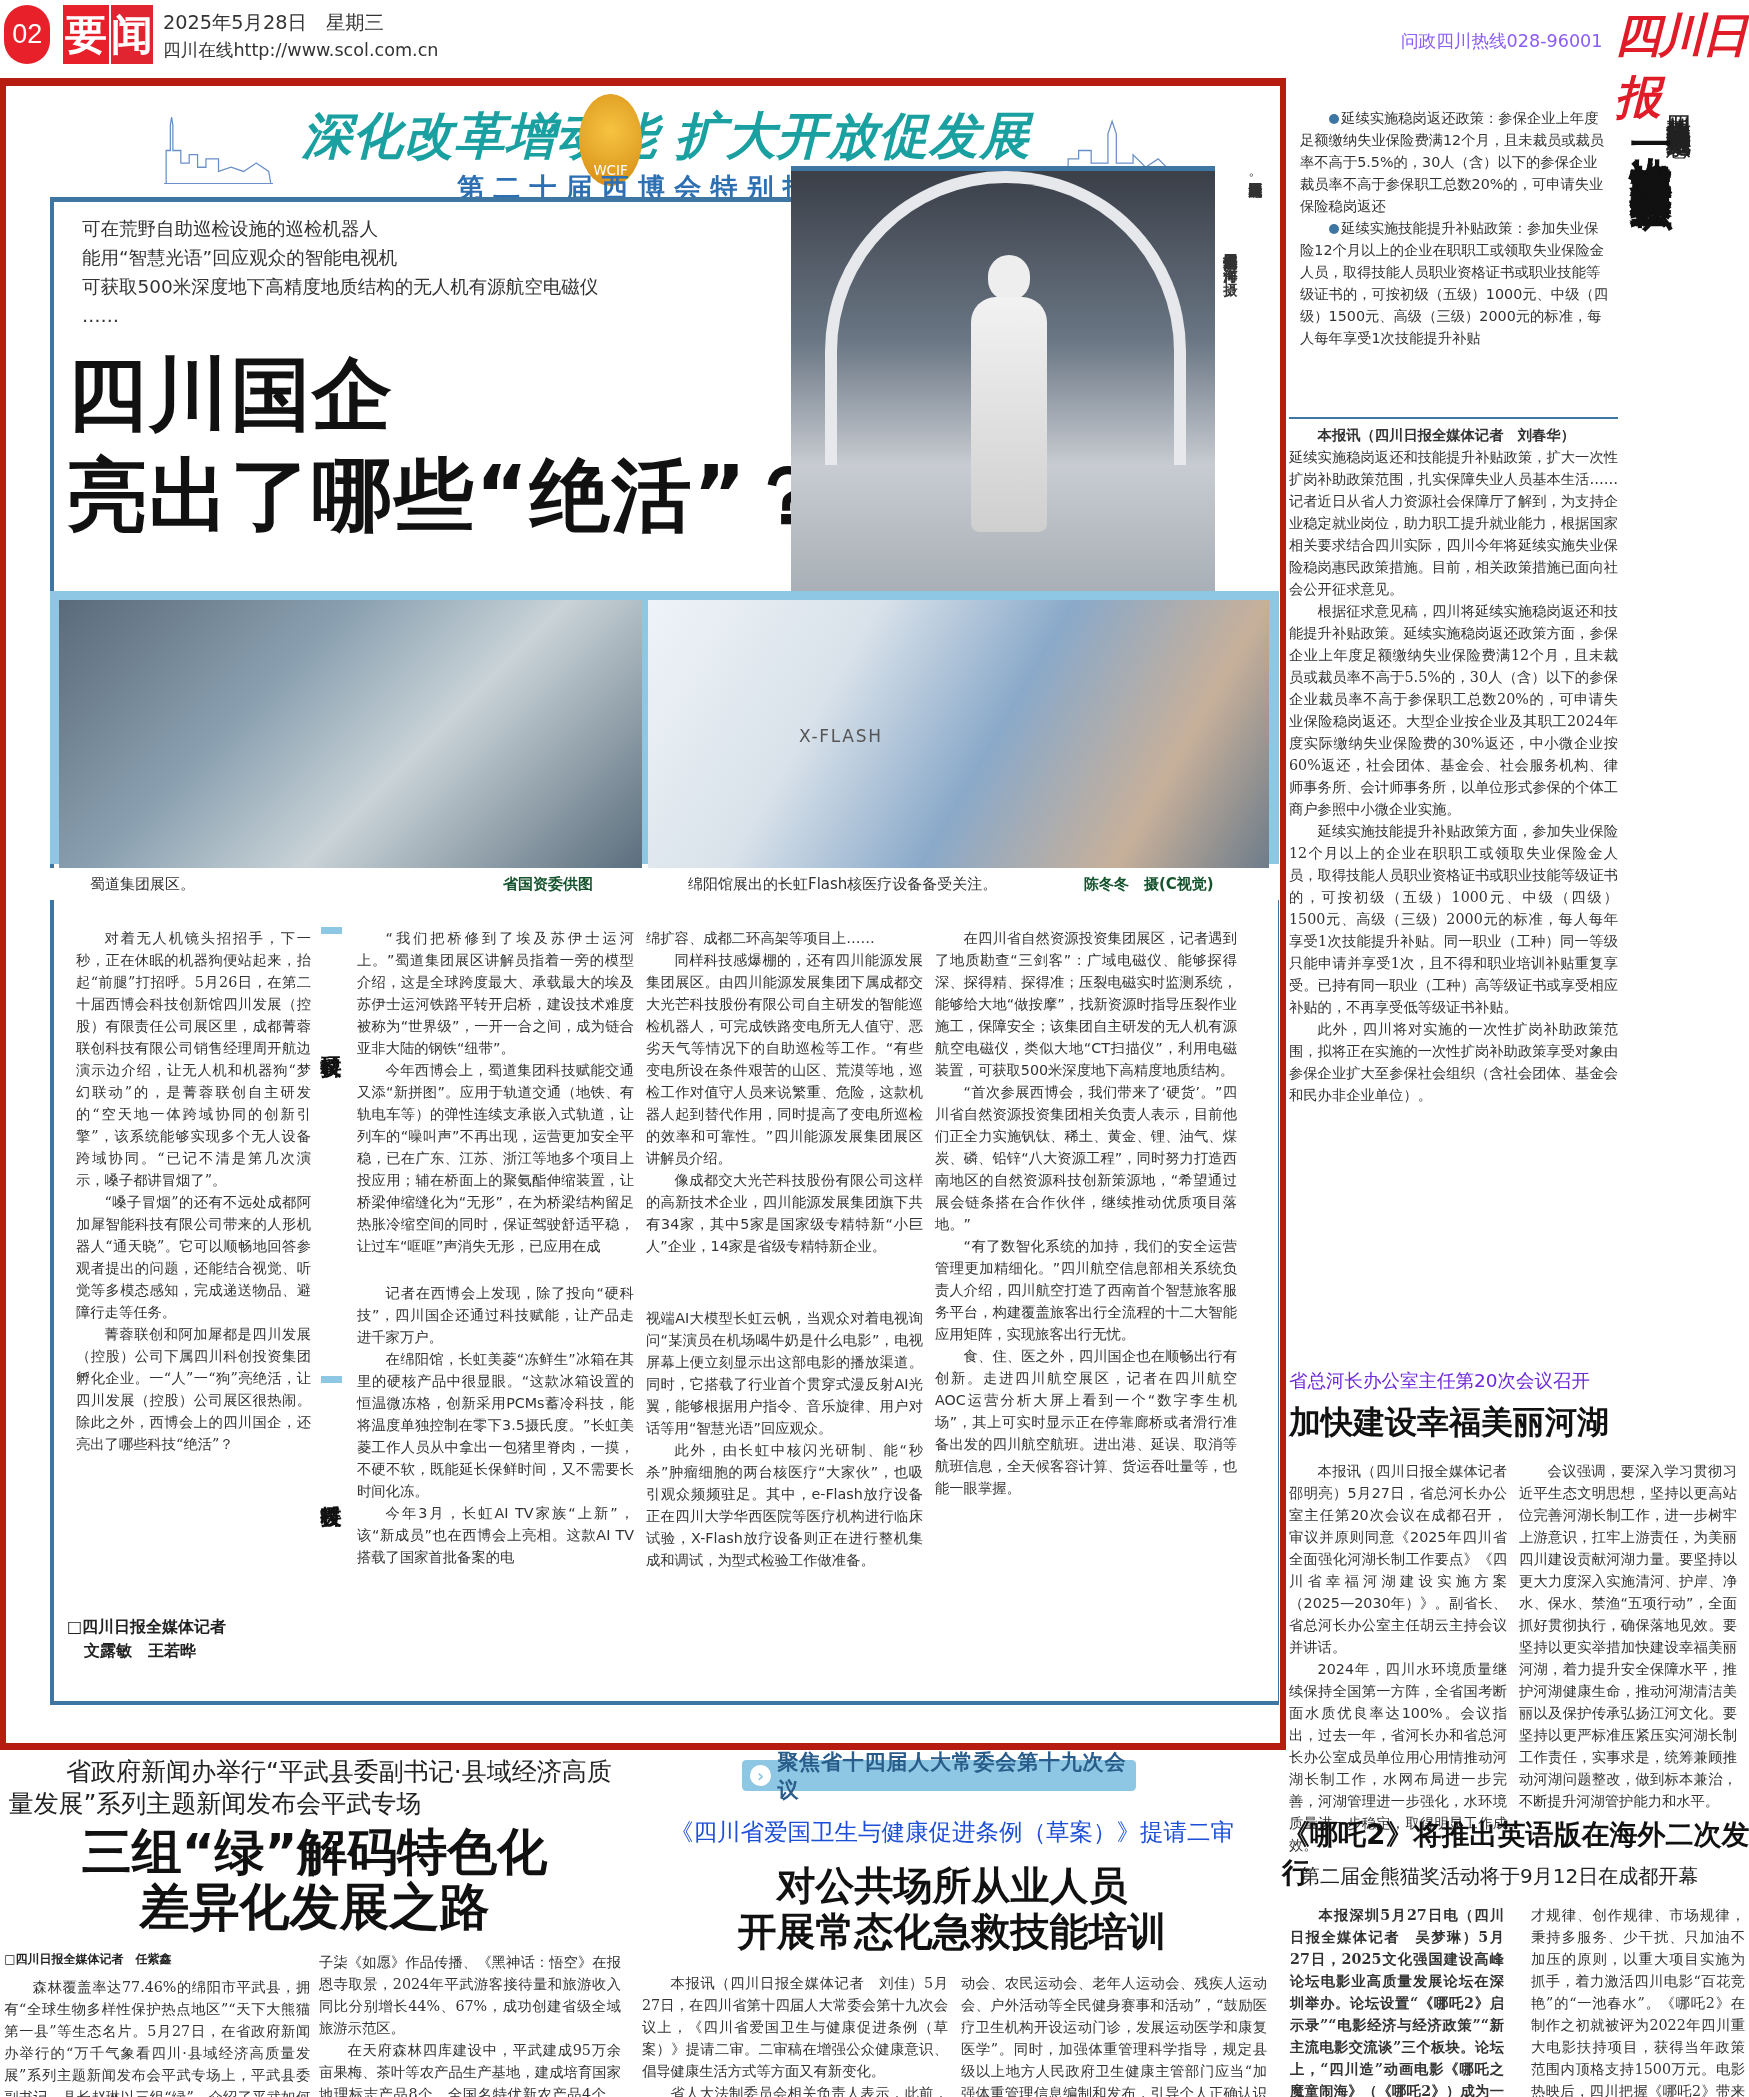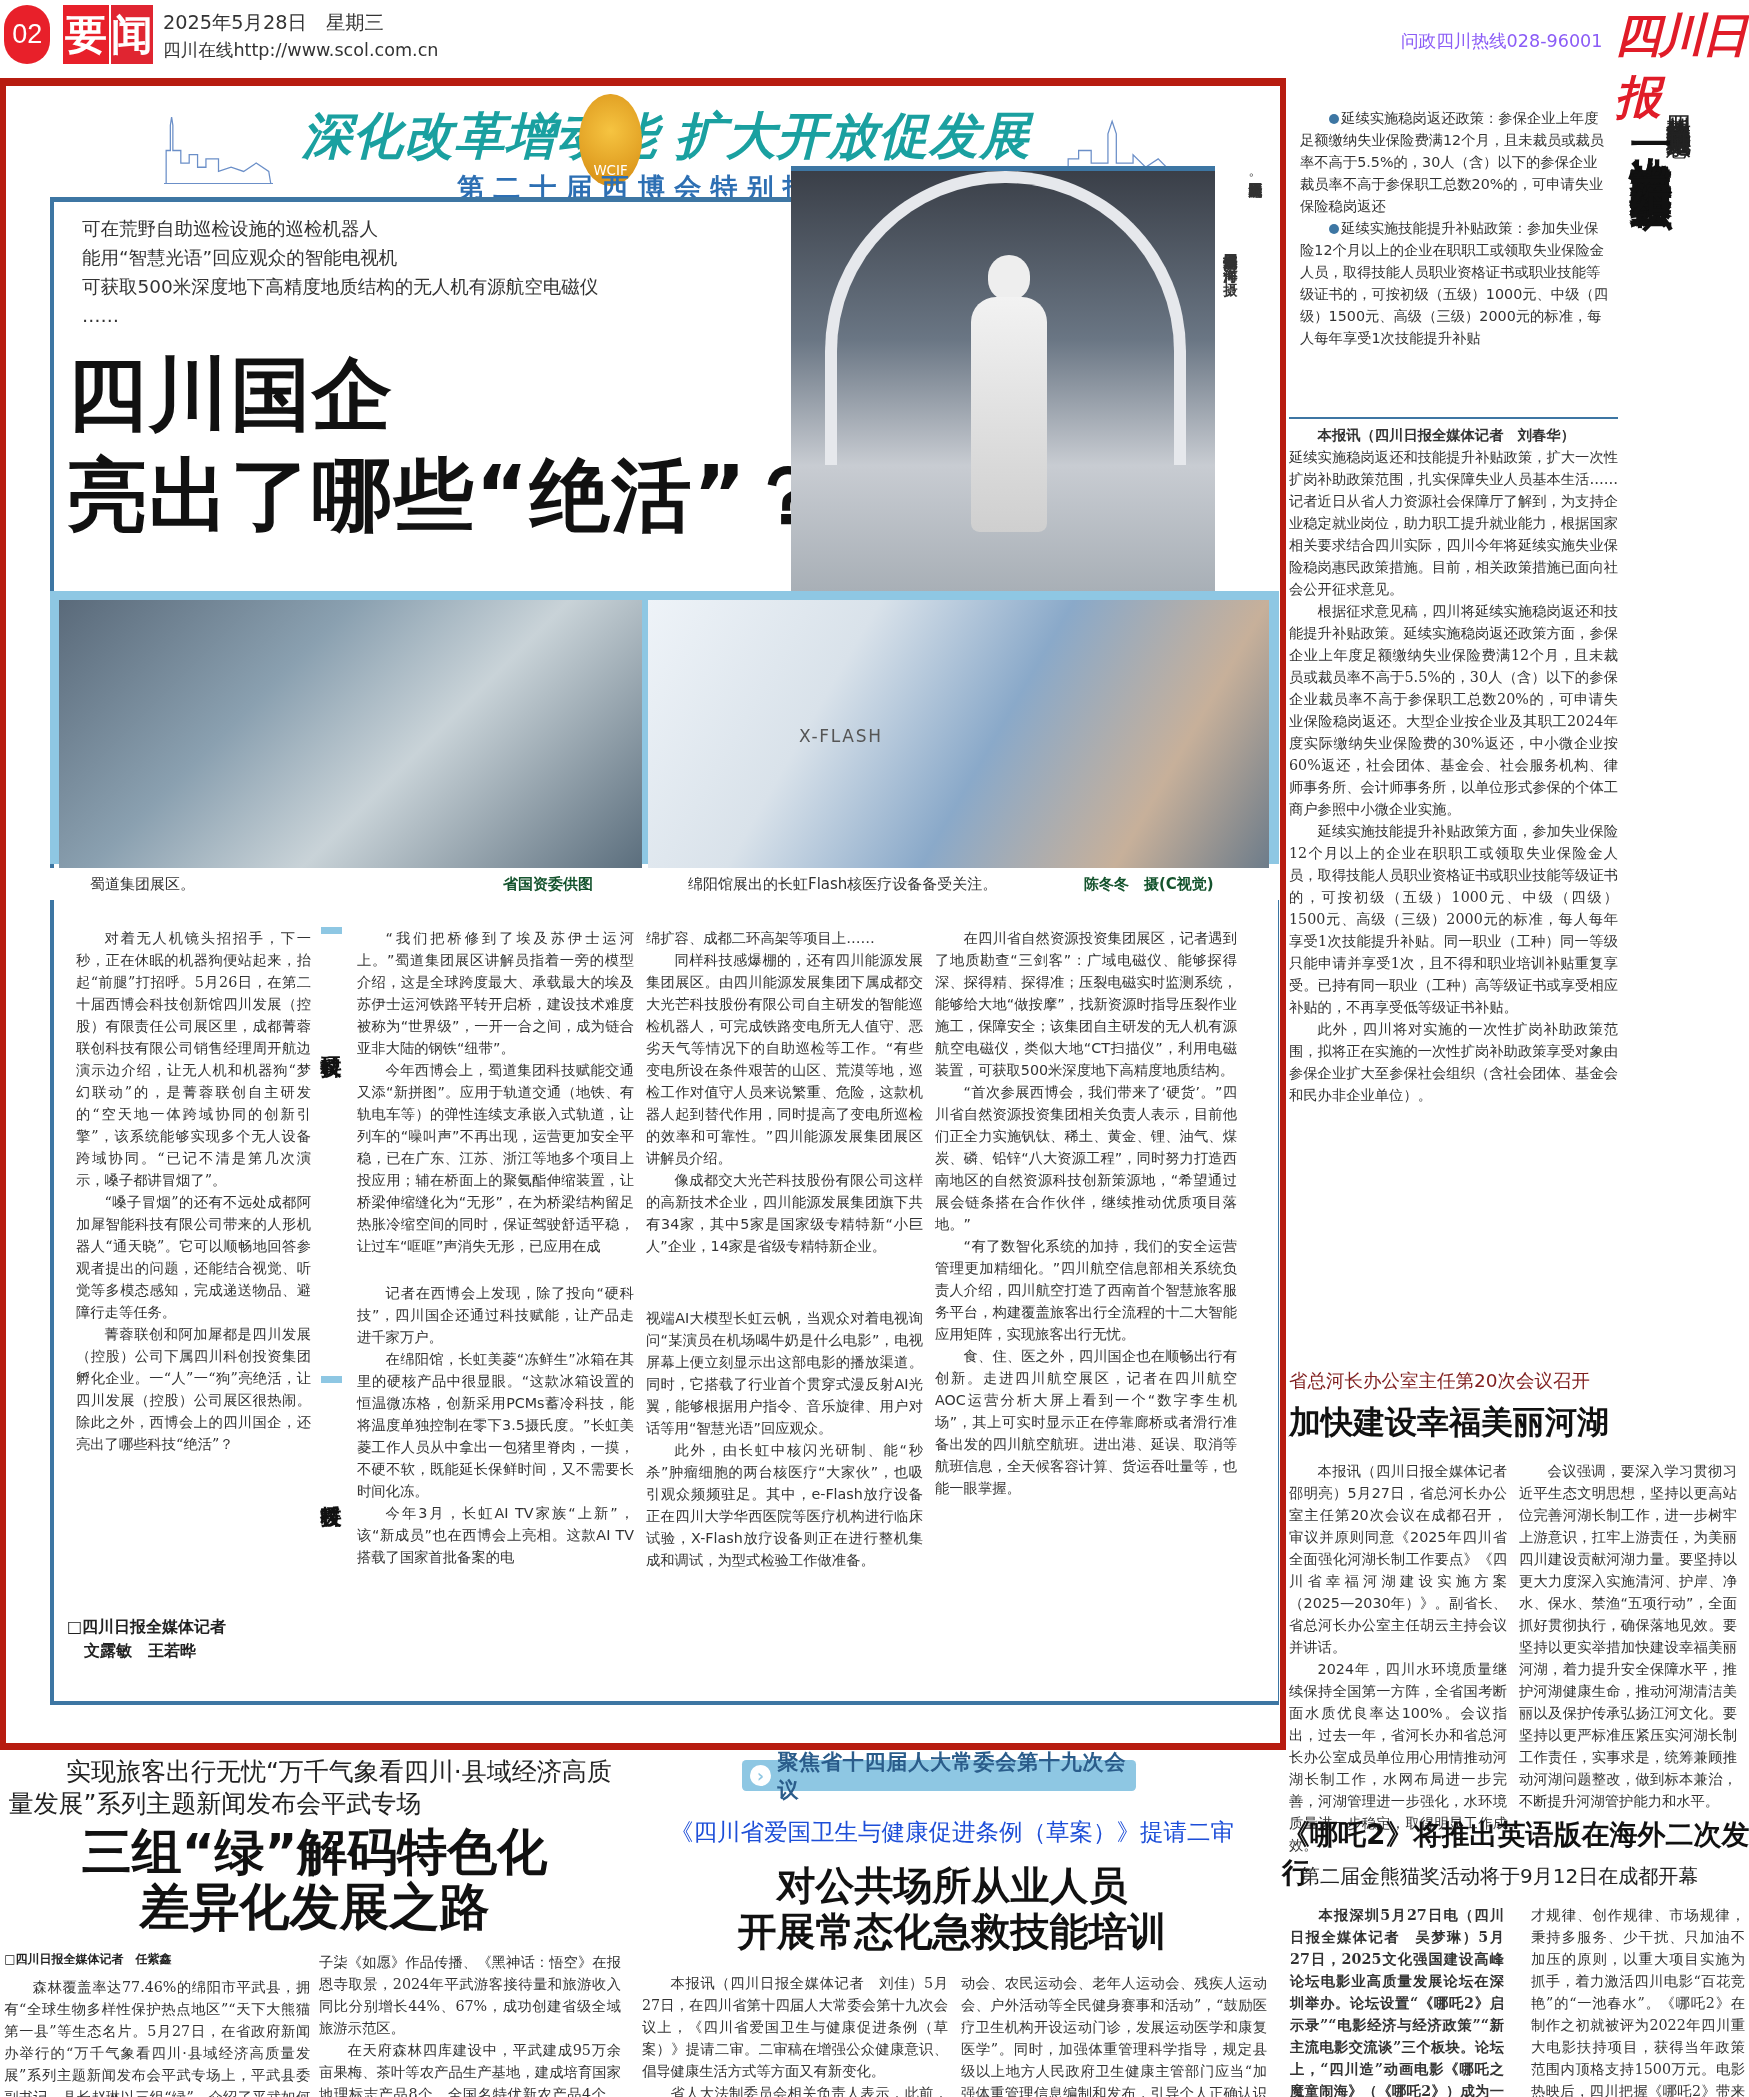--- a/index.html
+++ b/index.html
@@ -42,21 +42,21 @@
   .sidetag-b { width: 21px; color: #111; font-size: 21px; line-height: 22px; writing-mode: vertical-rl; font-weight: bold; }
   .byline { font-size: 16px; line-height: 23.5px; font-weight: bold; color: #222; }
   
   .r-bullets { left: 1300px; top: 107px; width: 310px; font-size: 14.3px; line-height: 22px; color: #333; }
   .r-bullets p { text-indent: 2em; }
   .bullet-dot { display: inline-block; width: 10px; height: 10px; border-radius: 5px; background: #3d76a3; margin-right: 2.5px; vertical-align: middle; }
   .r-box { left: 1289px; top: 92px; width: 329px; height: 327px; border-bottom: 2.5px solid #3d76a3; }
   .r-vt1 { left: 1661px; top: 96px; writing-mode: vertical-rl; font-size: 25px; line-height: 34px; color: #222; letter-spacing: 0.8px; }
   .r-vt2 { left: 1628px; top: 122px; writing-mode: vertical-rl; font-size: 42px; line-height: 46px; color: #111; font-weight: bold; letter-spacing: 1.7px; }
   .r-body { left: 1289px; top: 424px; width: 329px; }
-  .river-kicker { left: 1289px; top: 1368px; font-size: 18.5px; color: #7f1d1d; }
+  .river-kicker { left: 1289px; top: 1368px; font-size: 18.5px; color: #6d28d9; }
   .river-title { left: 1289px; top: 1401px; font-size: 32px; font-weight: bold; color: #111; }
   .river-col { top: 1460px; width: 218px; }
   
   .sep { background: #b71c10; height: 6.7px; }
   .b1-kicker { left: 8.4px; top: 1756px; width: 604px; font-size: 25px; line-height: 32px; color: #222; text-indent: 2.3em; }
   .b1-title { left: 25px; top: 1825px; width: 579px; text-align: center; font-size: 50px; line-height: 55px; font-weight: bold; color: #111; }
   .badge { left: 742px; top: 1760px; width: 394px; height: 31px; background: #8ec7e3; border-radius: 4.2px; display: flex; align-items: center; padding-left: 8.4px; gap: 6.7px; }
   .badge-icon { width: 21px; height: 21px; border-radius: 10.5px; background: #fff; color: #8ec7e3; font-size: 17px; font-weight: bold; display: flex; align-items: center; justify-content: center; }
   .badge-text { font-size: 21px; font-weight: bold; color: #2a5c8a; letter-spacing: 0.8px; }
   .b2-kicker { left: 633px; top: 1816px; width: 638px; text-align: center; font-size: 23.5px; color: #1d4ed8; }
@@ -181,21 +181,21 @@
 <div class="abs col river-col" style="left:1289px;">
   <p>本报讯（四川日报全媒体记者　邵明亮）5月27日，省总河长办公室主任第20次会议在成都召开，审议并原则同意《2025年四川省全面强化河湖长制工作要点》《四川省幸福河湖建设实施方案（2025—2030年）》。副省长、省总河长办公室主任胡云主持会议并讲话。</p>
   <p>2024年，四川水环境质量继续保持全国第一方阵，全省国考断面水质优良率达100%。会议指出，过去一年，省河长办和省总河长办公室成员单位用心用情推动河湖长制工作，水网布局进一步完善，河湖管理进一步强化，水环境质量进一步稳定，取得明显工作成效。</p>
 </div>
 <div class="abs col river-col" style="left:1519px;">
   <p>会议强调，要深入学习贯彻习近平生态文明思想，坚持以更高站位完善河湖长制工作，进一步树牢上游意识，扛牢上游责任，为美丽四川建设贡献河湖力量。要坚持以更大力度深入实施清河、护岸、净水、保水、禁渔“五项行动”，全面抓好贯彻执行，确保落地见效。要坚持以更实举措加快建设幸福美丽河湖，着力提升安全保障水平，推护河湖健康生命，推动河湖清洁美丽以及保护传承弘扬江河文化。要坚持以更严标准压紧压实河湖长制工作责任，实事求是，统筹兼顾推动河湖问题整改，做到标本兼治，不断提升河湖管护能力和水平。</p>
 </div>
 
 <div class="abs sep" style="left:0;top:1743px;width:1286px;"></div>
 
-<div class="abs b1-kicker">实现旅客出行无忧“万千气象看四川·县域经济高质量发展”系列主题新闻发布会平武专场</div>
+<div class="abs b1-kicker">省政府新闻办举行“平武县委副书记·县域经济高质量发展”系列主题新闻发布会平武专场</div>
 <div class="abs b1-title">
   <div>三组“绿”解码特色化</div>
   <div>差异化发展之路</div>
 </div>
 <div class="abs" style="left:4.2px;top:1951px;font-size:12px;font-weight:bold;">□四川日报全媒体记者　任紫鑫</div>
 <div class="abs col serif" style="left:4.2px;top:1976px;width:306px;">
   <p>森林覆盖率达77.46%的绵阳市平武县，拥有“全球生物多样性保护热点地区”“天下大熊猫第一县”等生态名片。5月27日，在省政府新闻办举行的“万千气象看四川·县域经济高质量发展”系列主题新闻发布会平武专场上，平武县委副书记、县长赵琳以三组“绿”，介绍了平武如何守好生态本底，走出特色化差异化发展之路。</p>
 
 </div>
 <div class="abs col serif" style="left:319px;top:1951px;width:302px;">

